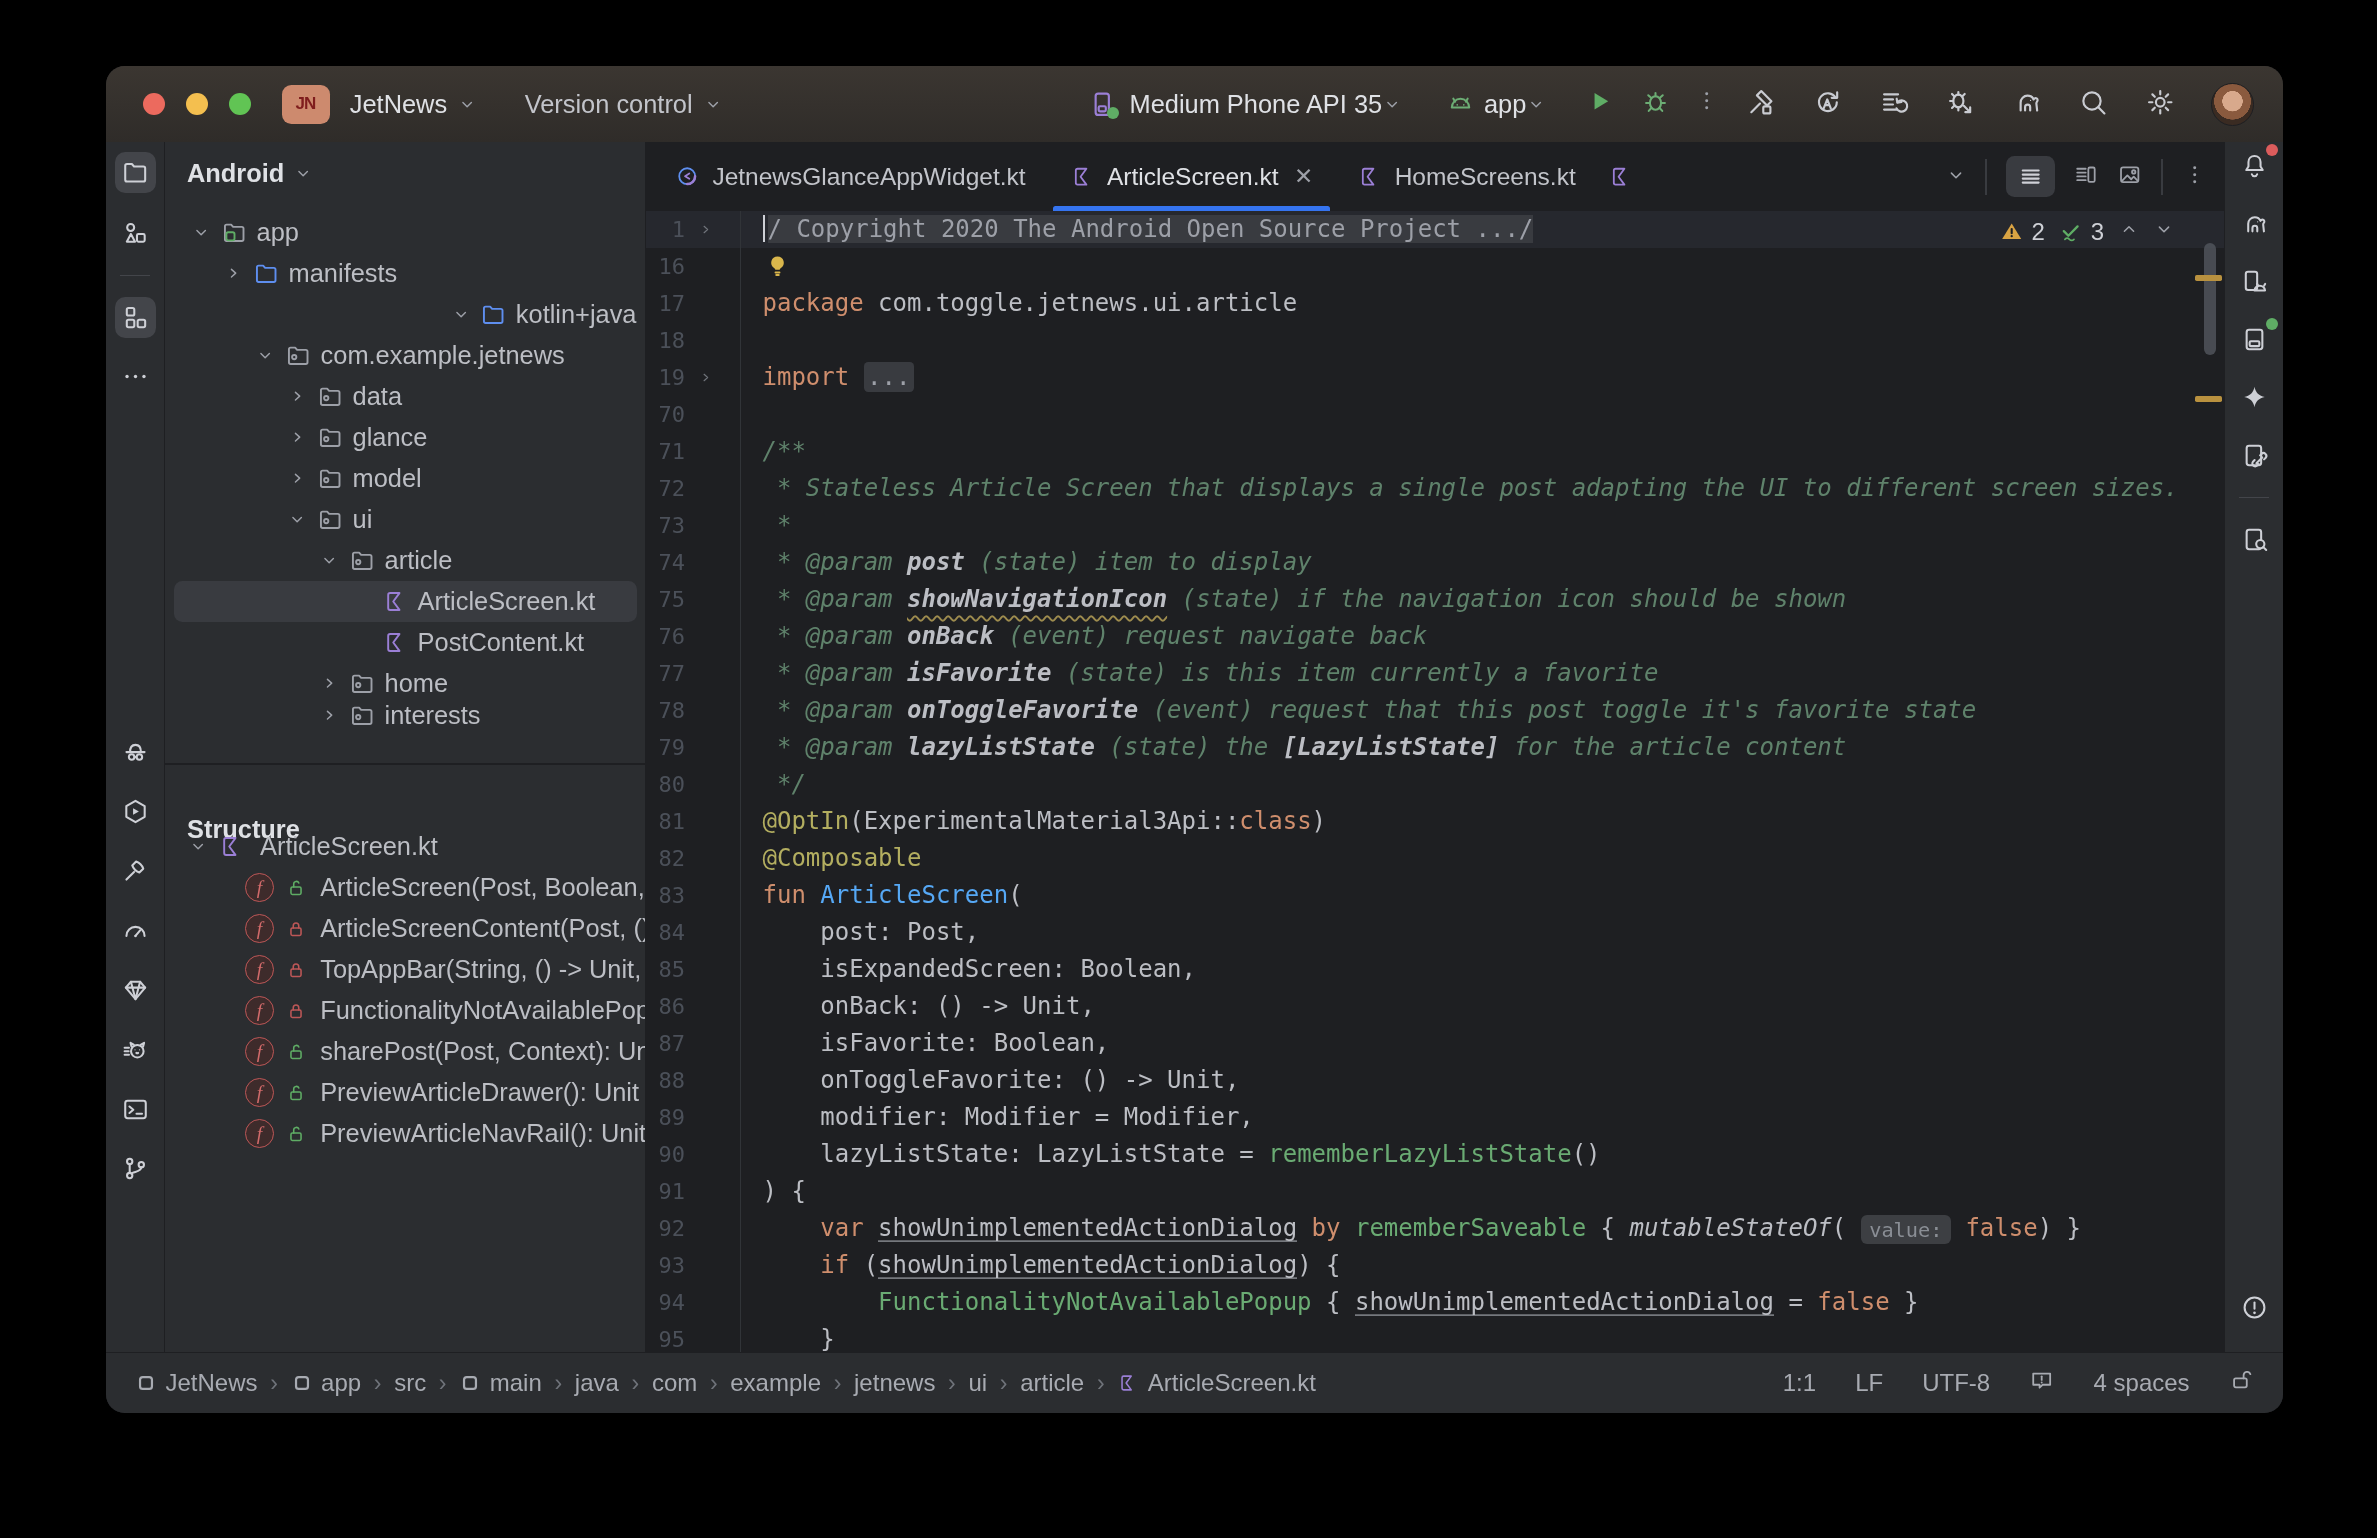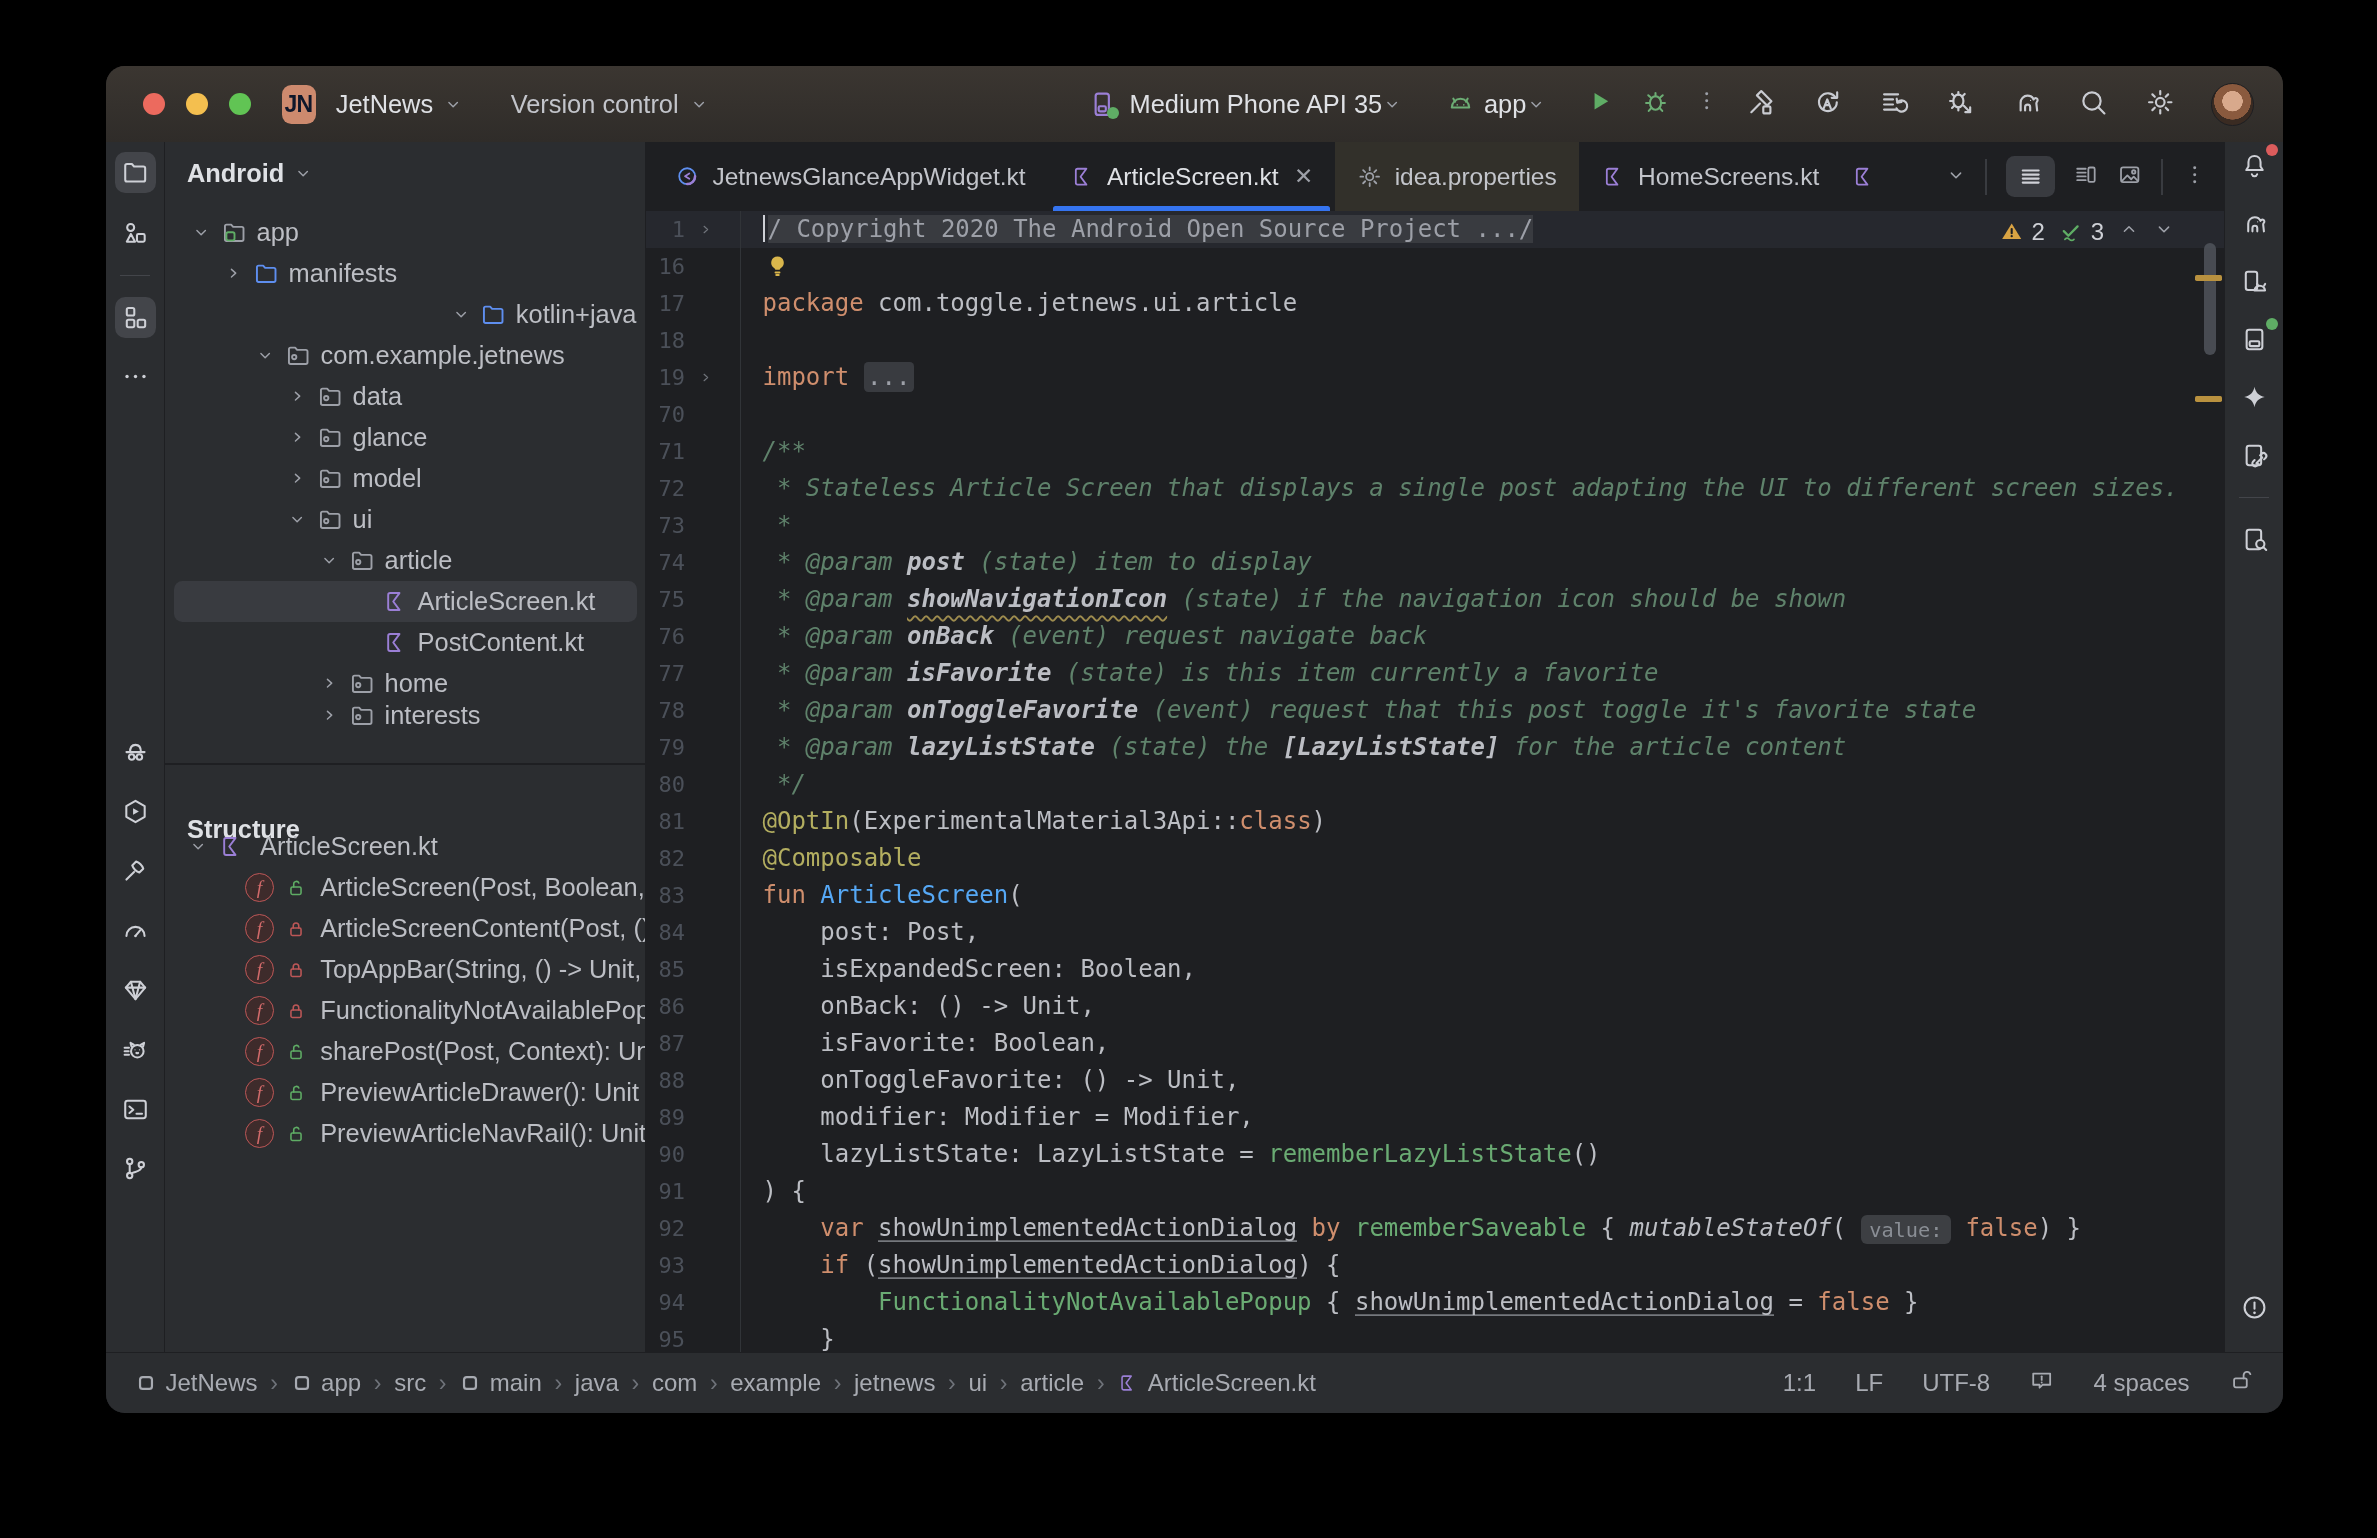--- a/index.html
+++ b/index.html
@@ -6,22 +6,22 @@
   body{width:2377px;height:1538px;background:#000;position:relative;overflow:hidden;
        font-family:"Liberation Sans",sans-serif;-webkit-font-smoothing:antialiased;}
   .window{position:absolute;left:106px;top:66px;width:2177px;height:1347px;background:#1E1F22;
           border-radius:18.6px;overflow:hidden;box-shadow:0 34px 102px rgba(0,0,0,.6);}
 
   
   .titlebar{height:76px;background:linear-gradient(180deg,#3B3631,#2F2C29);display:flex;align-items:center;position:relative;}
   .traffic{display:flex;gap:21px;padding:0 30.5px 0 37px;}
   .light{width:22px;height:22px;border-radius:50%;}
   .light.red{background:#EC6A5E}.light.yellow{background:#F4BF4F}.light.green{background:#61C454}
-  .app-badge{width:34px;height:39px;border-radius:9.3px;background:#CD8A6E;color:#0f172a;font-weight:bold;
-             font-size:23px;display:flex;align-items:center;justify-content:center;letter-spacing:-0.8px;}
+  .app-badge{width:48px;height:39px;border-radius:9.3px;background:#CD8A6E;color:#7f1d1d;font-weight:bold;
+             font-size:17px;display:flex;align-items:center;justify-content:center;letter-spacing:-0.8px;}
   .menu-item{font-size:25.4px;color:#DFE1E5;display:flex;align-items:center;gap:10.2px;margin-left:20.3px;}
   .menu-item.dim{color:#C2C4CA;margin-left:47px;}
   .run-cluster{position:absolute;left:981px;display:flex;align-items:center;font-size:25.4px;color:#DFE1E5;}
   .tb-right{position:absolute;right:29px;display:flex;align-items:center;gap:36px;color:#C9CBD1;}
   .avatar{width:41px;height:41px;border-radius:50%;
           background:radial-gradient(circle at 50% 42%, #D8A98C 0 32%, #8A5A3E 33% 58%, #3A2B22 59%);
           border:0.8px solid #1E1F22;}
   .badge-dot{position:absolute;width:12px;height:12px;border-radius:50%;top:-1.7px;right:-3.4px;}
   .badge-dot.red{background:#DB5C5C}.badge-dot.green{background:#5FAD65}
 
@@ -691,29 +691,20 @@
     </div>
           <div class="tab active">
     <span class="ic ic30 purple">
               <svg viewBox="0 0 24 24" fill="none" stroke="currentColor" stroke-width="1.7" stroke-linecap="round" stroke-linejoin="round">
                 <path d="M15.5 4.5H7.2c-.9 0-1.7.8-1.7 1.7v11.6c0 .9.8 1.7 1.7 1.7h8.3L10 12z"></path>
               </svg>
             </span>
             <span>ArticleScreen.kt</span>
     <span class="close">✕</span>
           </div>
-          <div class="tab warm">
-    <span class="ic ic30 gray">
-              <svg viewBox="0 0 24 24" fill="none" stroke="currentColor" stroke-width="1.7" stroke-linecap="round" stroke-linejoin="round">
-                <circle cx="12" cy="12" r="3.4"></circle>
-                <path d="M12 3.2v2.6M12 18.2v2.6M3.2 12h2.6M18.2 12h2.6M5.8 5.8l1.9 1.9M16.3 16.3l1.9 1.9M18.2 5.8l-1.9 1.9M7.7 16.3l-1.9 1.9"></path>
-              </svg>
-            </span>
-            <span>idea.properties</span>
-    </div>
           <div class="tab">
     <span class="ic ic30 purple">
               <svg viewBox="0 0 24 24" fill="none" stroke="currentColor" stroke-width="1.7" stroke-linecap="round" stroke-linejoin="round">
                 <path d="M15.5 4.5H7.2c-.9 0-1.7.8-1.7 1.7v11.6c0 .9.8 1.7 1.7 1.7h8.3L10 12z"></path>
               </svg>
             </span>
             <span>HomeScreens.kt</span>
     </div>
           <div class="tab-partial">
             <span class="ic ic30 purple">

